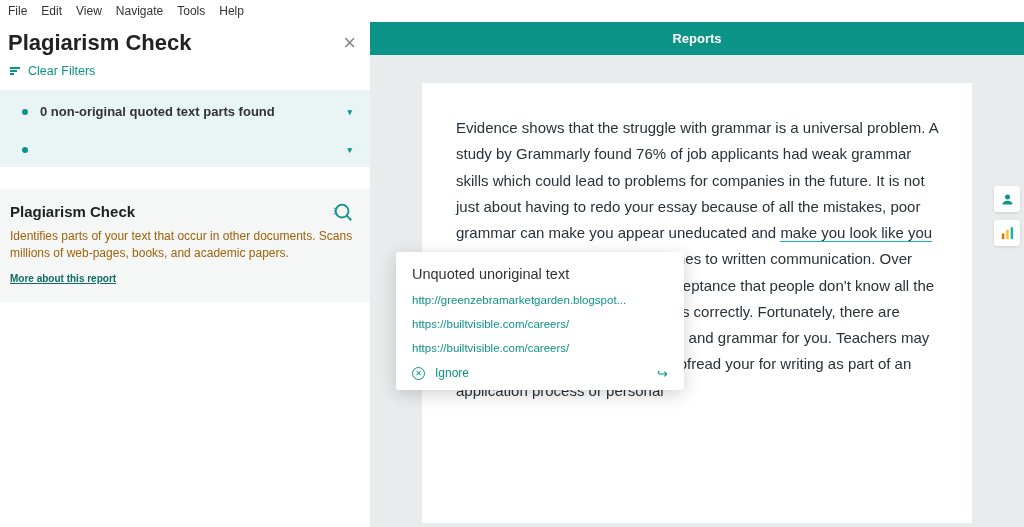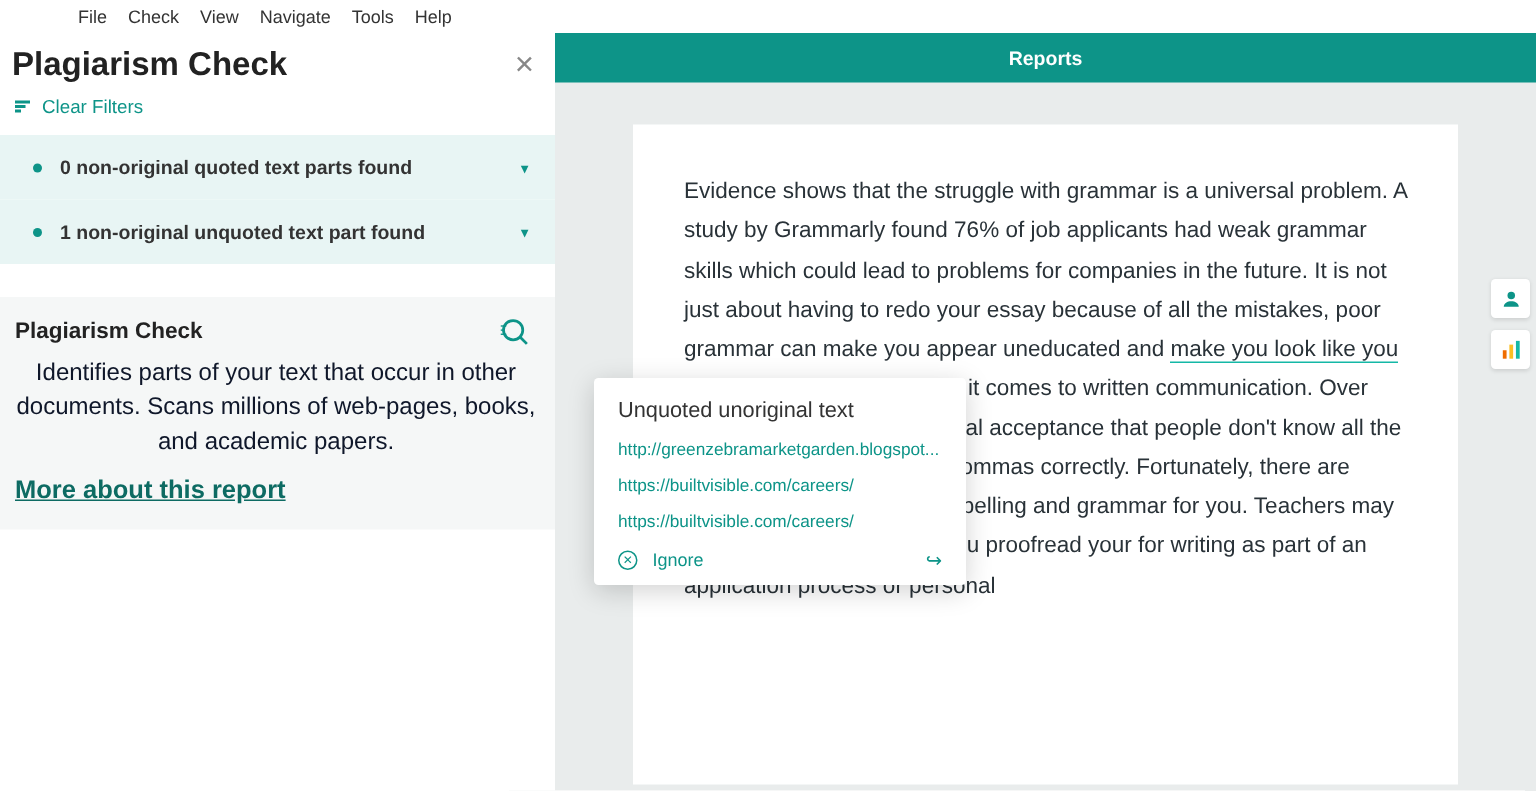--- a/index.html
+++ b/index.html
@@ -1,18 +1,18 @@
 <!DOCTYPE html>
 <html><head>
 <meta charset="utf-8">
 <style>
   * { box-sizing: border-box; margin: 0; padding: 0; }
   html, body { width: 1024px; height: 527px; font-family: "Segoe UI", Arial, sans-serif; background: #fff; overflow: hidden; }
 
-  .menubar { display: flex; gap: 14px; padding: 4px 8px; font-size: 12px; color: #333; margin-left: 44px; }
+  .menubar { display: flex; gap: 14px; padding: 4px 8px; font-size: 12px; color: #333; }
   .menubar span { cursor: default; }
 
   .app { display: flex; height: calc(527px - 22px); }
 
   
   .left { width: 370px; position: relative; padding: 4px 0 0 0; }
   .close-x { position: absolute; right: 14px; top: 8px; font-size: 22px; color: #888; font-weight: 300; }
   .title { font-size: 22px; font-weight: 600; color: #222; padding: 4px 0 6px 8px; }
   .clear-filters { display: flex; align-items: center; gap: 8px; color: #0d9488; font-size: 12.5px; padding: 2px 0 12px 10px; font-weight: 400; }
   .clear-filters .lines { width: 10px; height: 8px; position: relative; }
@@ -21,50 +21,50 @@
   .clear-filters .lines span:nth-child(2){width:7px}
   .clear-filters .lines span:nth-child(3){width:4px}
 
   .item-row { display:flex; align-items:center; padding: 14px 16px 14px 22px; font-size: 13px; font-weight:600; color:#333; position:relative; }
   .item-row .bullet { width:6px; height:6px; border-radius:50%; background:#0d9488; margin-right:12px; flex-shrink:0; }
   .item-row .chev { position:absolute; right:18px; color:#0d9488; font-size:9px; }
   .hl { background:#e8f5f4; }
 
   .info-card { background:#f5f7f7; margin-top:22px; padding:14px 12px 16px 8px; position:relative; }
   .info-card h3 { font-size:15px; font-weight:600; color:#222; margin-bottom:8px; padding-left:2px;}
-  .info-card p { font-size:16px; color:#0f172a; line-height:1.45; padding-left:2px;text-align:center;}
-  .info-card a { display:inline-block; margin-top:10px; font-size:17px; font-weight:600; color:#0d6b63; text-decoration:underline; padding-left:2px;}
+  .info-card p { font-size:12px; color:#a16207; line-height:1.45; padding-left:2px;}
+  .info-card a { display:inline-block; margin-top:10px; font-size:10px; font-weight:600; color:#0d6b63; text-decoration:underline; padding-left:2px;}
   .search-ic { position:absolute; right:16px; top:12px; }
 
   
   .right { flex:1; background:#e9ecec; display:flex; flex-direction:column; position:relative; }
   .report-bar { background:#0d9488; color:#fff; text-align:center; font-size:13px; font-weight:700; padding:9px 0; }
   .doc-area { flex:1; padding:28px 52px 0 52px; overflow:hidden; }
   .paper { background:#fff; padding:32px 34px; font-size:15px; line-height:1.75; color:#293238; height:440px;}
   .hlspan { border-bottom:1px solid #14b8a6; }
 
   
-  .popup { position:absolute; left:396px; top:252px; width:248px; background:#fff; border-radius:3px; box-shadow:0 4px 18px rgba(0,0,0,0.18); padding:14px 16px 10px 16px; font-size:12.5px; }
+  .popup { position:absolute; left:396px; top:252px; width:288px; background:#fff; border-radius:3px; box-shadow:0 4px 18px rgba(0,0,0,0.18); padding:14px 16px 10px 16px; font-size:12.5px; }
   .popup h4 { font-size:14.5px; font-weight:500; color:#333; margin-bottom:12px; }
   .popup .src { color:#0d9488; font-size:11.5px; margin-bottom:12px; white-space:nowrap; overflow:hidden; text-overflow:ellipsis; display:block;}
   .popup .ftr { display:flex; align-items:center; gap:10px; margin-top:4px; color:#0d9488; position:relative; }
   .popup .ftr .ig { font-size:12px; }
   .popup .ftr .xcirc { width:13px; height:13px; border:1.3px solid #0d9488; border-radius:50%; display:inline-flex; align-items:center; justify-content:center; font-size:8px; }
   .popup .ftr .arrow { position:absolute; right:0; font-size:13px; color:#0d9488; }
 
   
   .chips { position:absolute; right:4px; top:164px; display:flex; flex-direction:column; gap:8px; }
   .chip { width:26px; height:26px; background:#fff; border-radius:3px; display:flex; align-items:center; justify-content:center; box-shadow:0 1px 3px rgba(0,0,0,0.12); }
 </style>
 </head>
 <body>
 
 <div class="menubar">
   <span>File</span>
-  <span>Check</span>
+  <span>Edit</span>
   <span>View</span>
   <span>Navigate</span>
   <span>Tools</span>
   <span>Help</span>
 </div>
 
 <div class="app">
   <div class="left">
     <div class="close-x">×</div>
     <div class="title">Plagiarism Check</div>
@@ -77,21 +77,20 @@
       <span>Clear Filters</span>
     </div>
 
     <div class="item-row hl">
       <span class="bullet"></span>
       <span>0 non-original quoted text parts found</span>
       <span class="chev">▾</span>
     </div>
     <div class="item-row hl">
       <span class="bullet"></span>
-      <span>1 non-original unquoted text part found</span>
       <span class="chev">▾</span>
     </div>
 
     <div class="info-card">
       <h3>Plagiarism Check</h3>
       <div class="search-ic">
         <svg width="22" height="22" viewBox="0 0 24 24" fill="none">
             <circle cx="11" cy="11" r="7" stroke="#0d9488" stroke-width="2"></circle>
             <line x1="16" y1="16" x2="21" y2="21" stroke="#0d9488" stroke-width="2"></line>
             <line x1="2" y1="8" x2="6" y2="8" stroke="#0d9488"></line>

